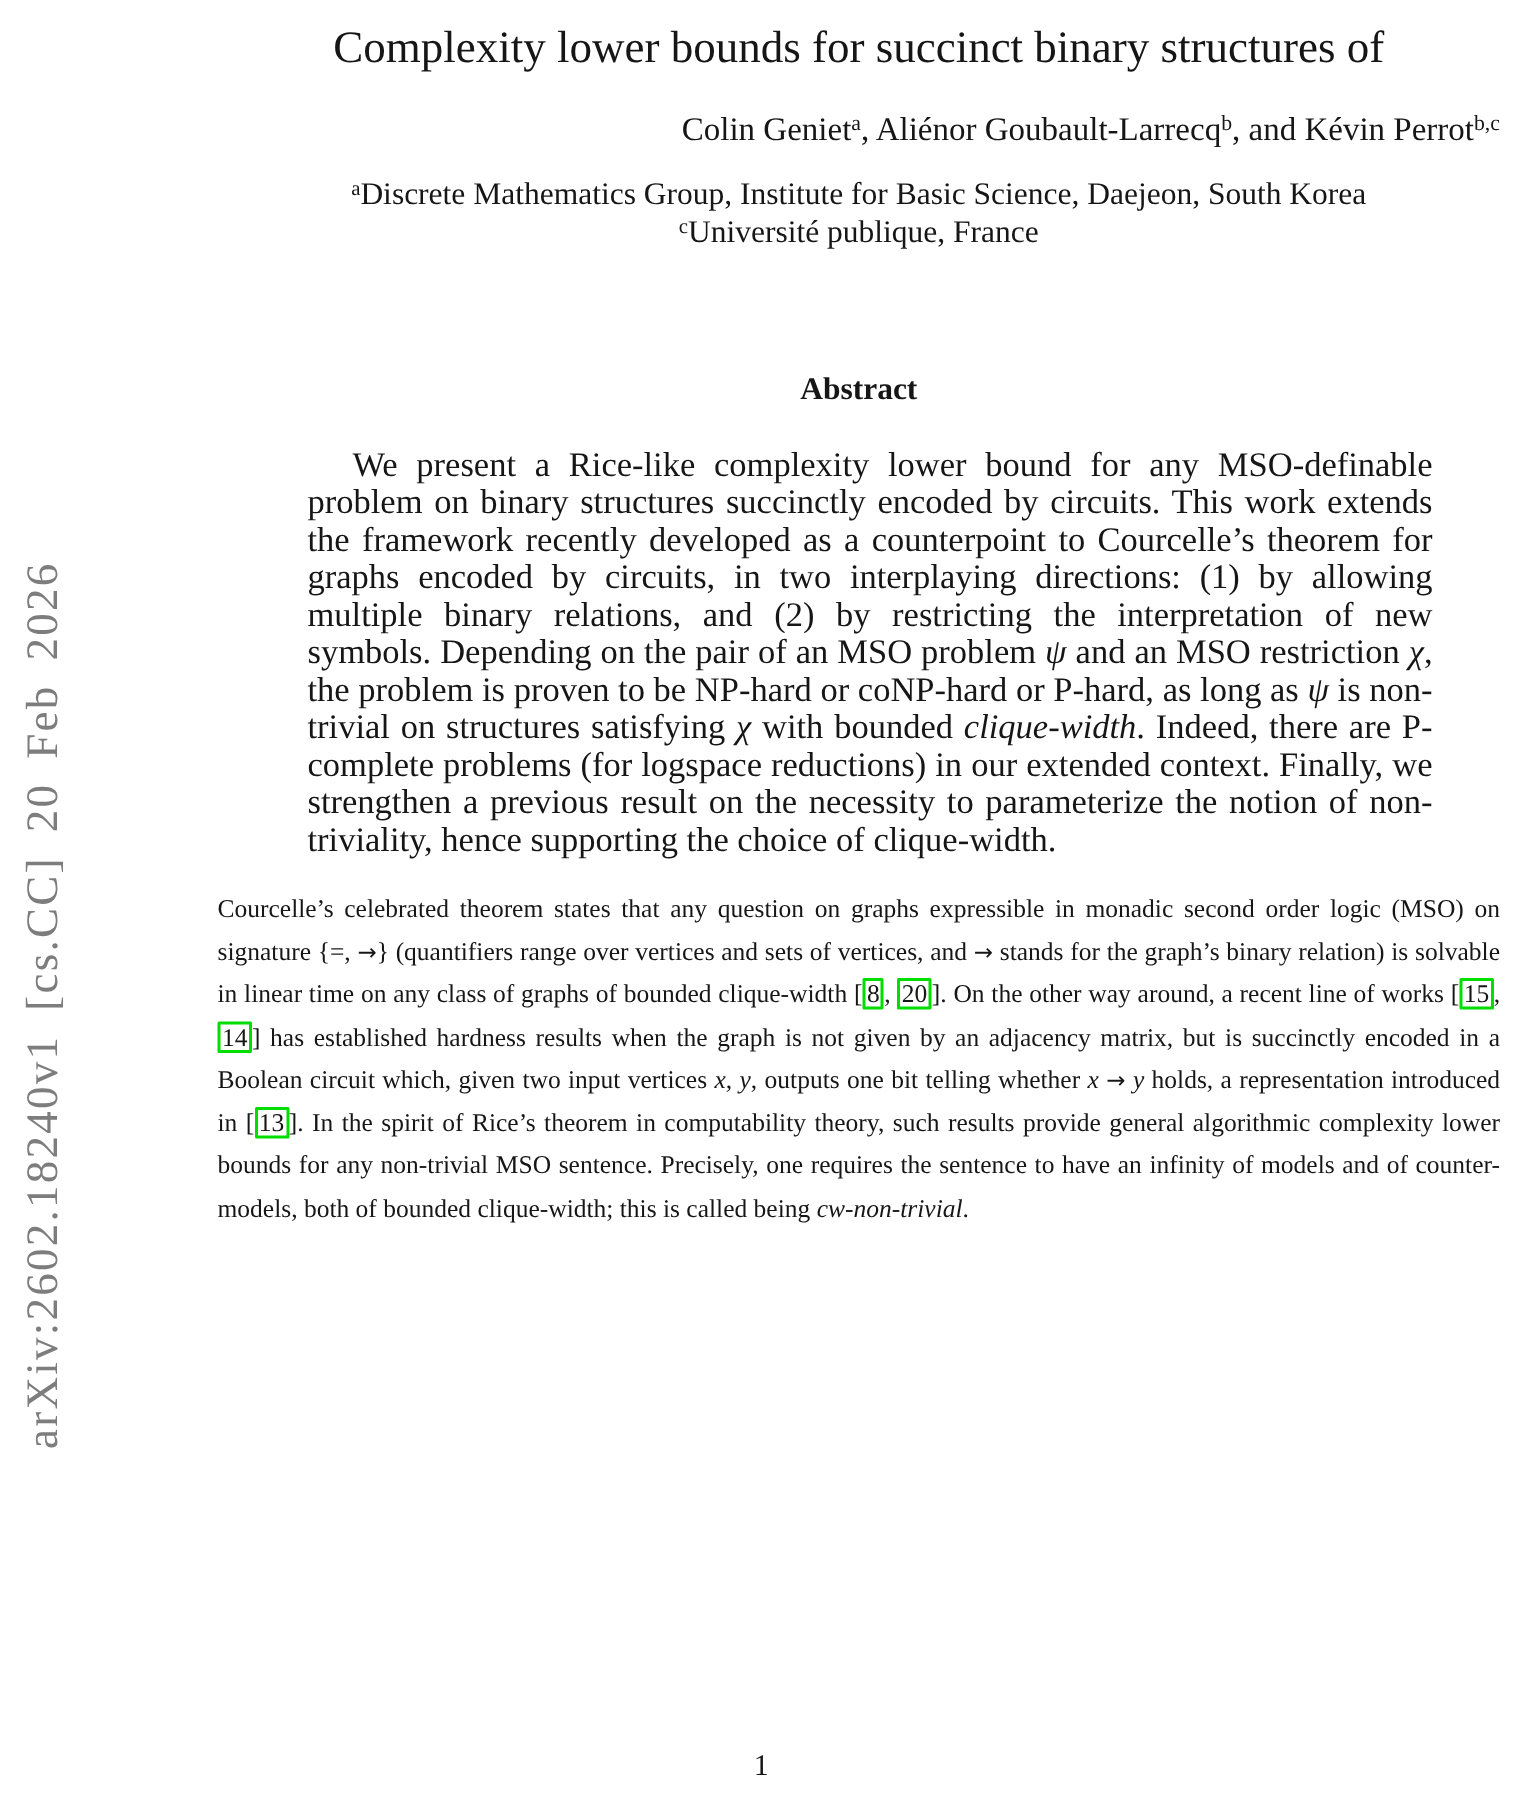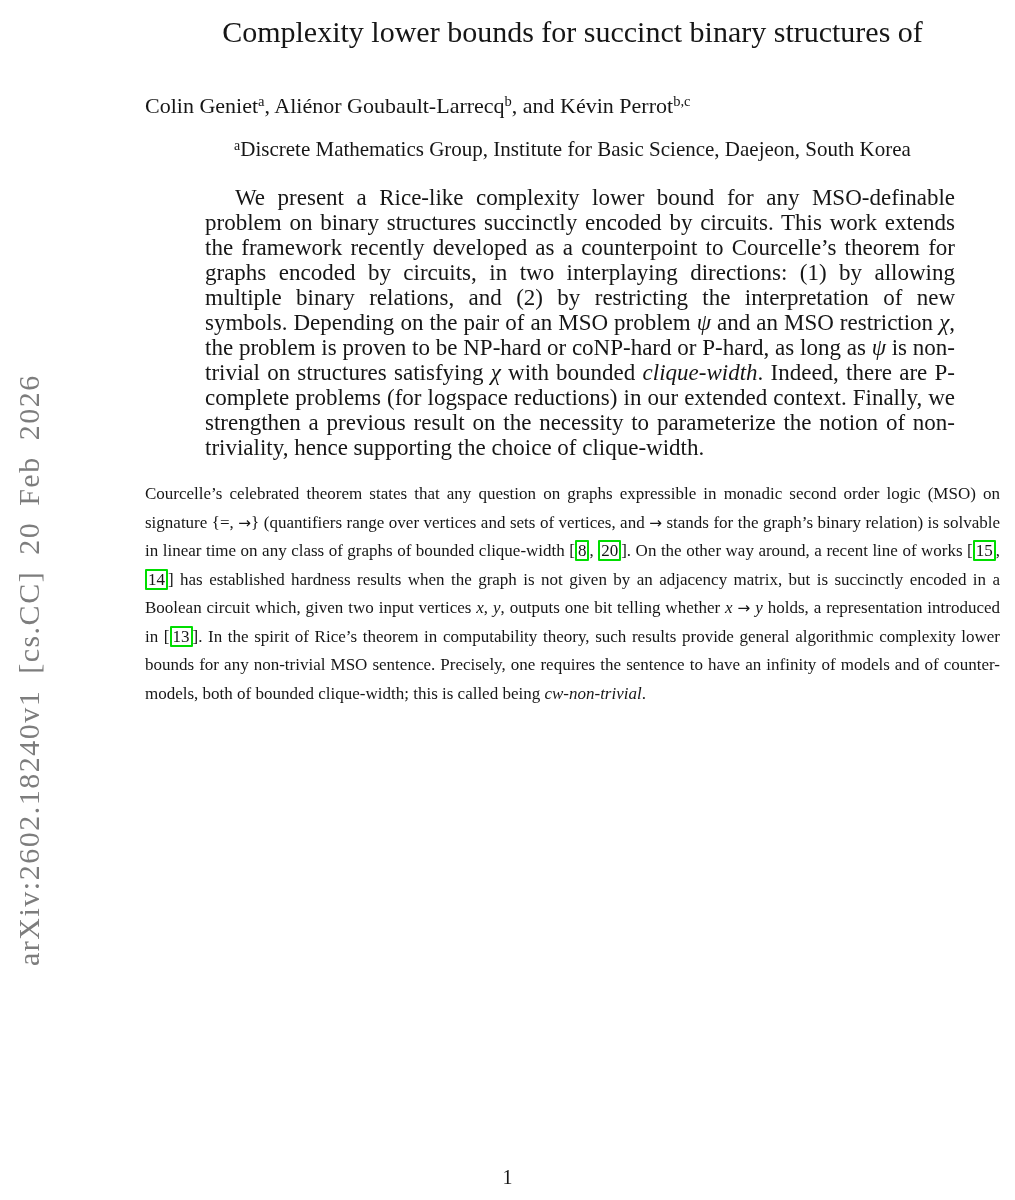--- a/index.html
+++ b/index.html
@@ -38,23 +38,23 @@
   .paper-title {
     margin: 0;
     padding-top: 10px;
     font-size: 30px;
     line-height: 43px;
     font-weight: normal;
     text-align: center;
   }
 
   .author-line {
-    margin-top: 40px;
+    margin-top: 20px;
     font-size: 22px;
-    text-align: left;
+    text-align: right;
   }
 
   .affiliations {
     margin-top: 16px;
     font-size: 21px;
     line-height: 22px;
     text-align: center;
   }
 
   .abstract-heading {
@@ -122,22 +122,24 @@
 </div>
 
 <main class="content">
 
   <h1 class="paper-title"><span>Complexity lower bounds for succinct binary structures of</span><br></h1>
 
   <div class="author-line"><span>Colin Geniet</span><span class="seg-sup">a</span><span>, Aliénor Goubault-Larrecq</span><span class="seg-sup">b</span><span>, and Kévin Perrot</span><span class="seg-sup">b,c</span></div>
 
   <div class="affiliations">
     <div><span class="seg-sup">a</span><span>Discrete Mathematics Group, Institute for Basic Science, Daejeon, South Korea</span></div>
+    <div><span class="seg-sup">c</span><span>Université publique, France</span></div>
   </div>
 
+  <h2 class="abstract-heading">Abstract</h2>
 
   <p class="abstract-text"><span>We present a Rice-like complexity lower bound for any MSO-definable problem on binary structures succinctly encoded by circuits. This work extends the framework recently developed as a counterpoint to Courcelle’s theorem for graphs encoded by circuits, in two interplaying directions: (1) by allowing multiple binary relations, and (2) by restricting the interpretation of new symbols. Depending on the pair of an MSO problem </span><span class="seg-math">ψ</span><span> and an MSO restriction </span><span class="seg-math">χ</span><span>, the problem is proven to be NP-hard or coNP-hard or P-hard, as long as </span><span class="seg-math">ψ</span><span> is non-trivial on structures satisfying </span><span class="seg-math">χ</span><span> with bounded </span><span class="seg-i">clique-width</span><span>. Indeed, there are P-complete problems (for logspace reductions) in our extended context. Finally, we strengthen a previous result on the necessity to parameterize the notion of non-triviality, hence supporting the choice of clique-width.</span></p>
 
 
   <p class="body-par"><span>Courcelle’s celebrated theorem states that any question on graphs expressible in monadic second order logic (MSO) on signature {=, </span><span class="seg-arr">→</span><span>} (quantifiers range over vertices and sets of vertices, and </span><span class="seg-arr">→</span><span> stands for the graph’s binary relation) is solvable in linear time on any class of graphs of bounded clique-width [</span><span class="seg-cite">8</span><span>, </span><span class="seg-cite">20</span><span>]. On the other way around, a recent line of works [</span><span class="seg-cite">15</span><span>, </span><span class="seg-cite">14</span><span>] has established hardness results when the graph is not given by an adjacency matrix, but is succinctly encoded in a Boolean circuit which, given two input vertices </span><span class="seg-math">x</span><span>, </span><span class="seg-math">y</span><span>, outputs one bit telling whether </span><span class="seg-math">x</span><span> </span><span class="seg-arr">→</span><span> </span><span class="seg-math">y</span><span> holds, a representation introduced in [</span><span class="seg-cite">13</span><span>]. In the spirit of Rice’s theorem in computability theory, such results provide general algorithmic complexity lower bounds for any non-trivial MSO sentence. Precisely, one requires the sentence to have an infinity of models and of counter-models, both of bounded clique-width; this is called being </span><span class="seg-i">cw-non-trivial</span><span>.</span></p>
 
 
 </main>
 
 <footer class="page-number">1</footer>

